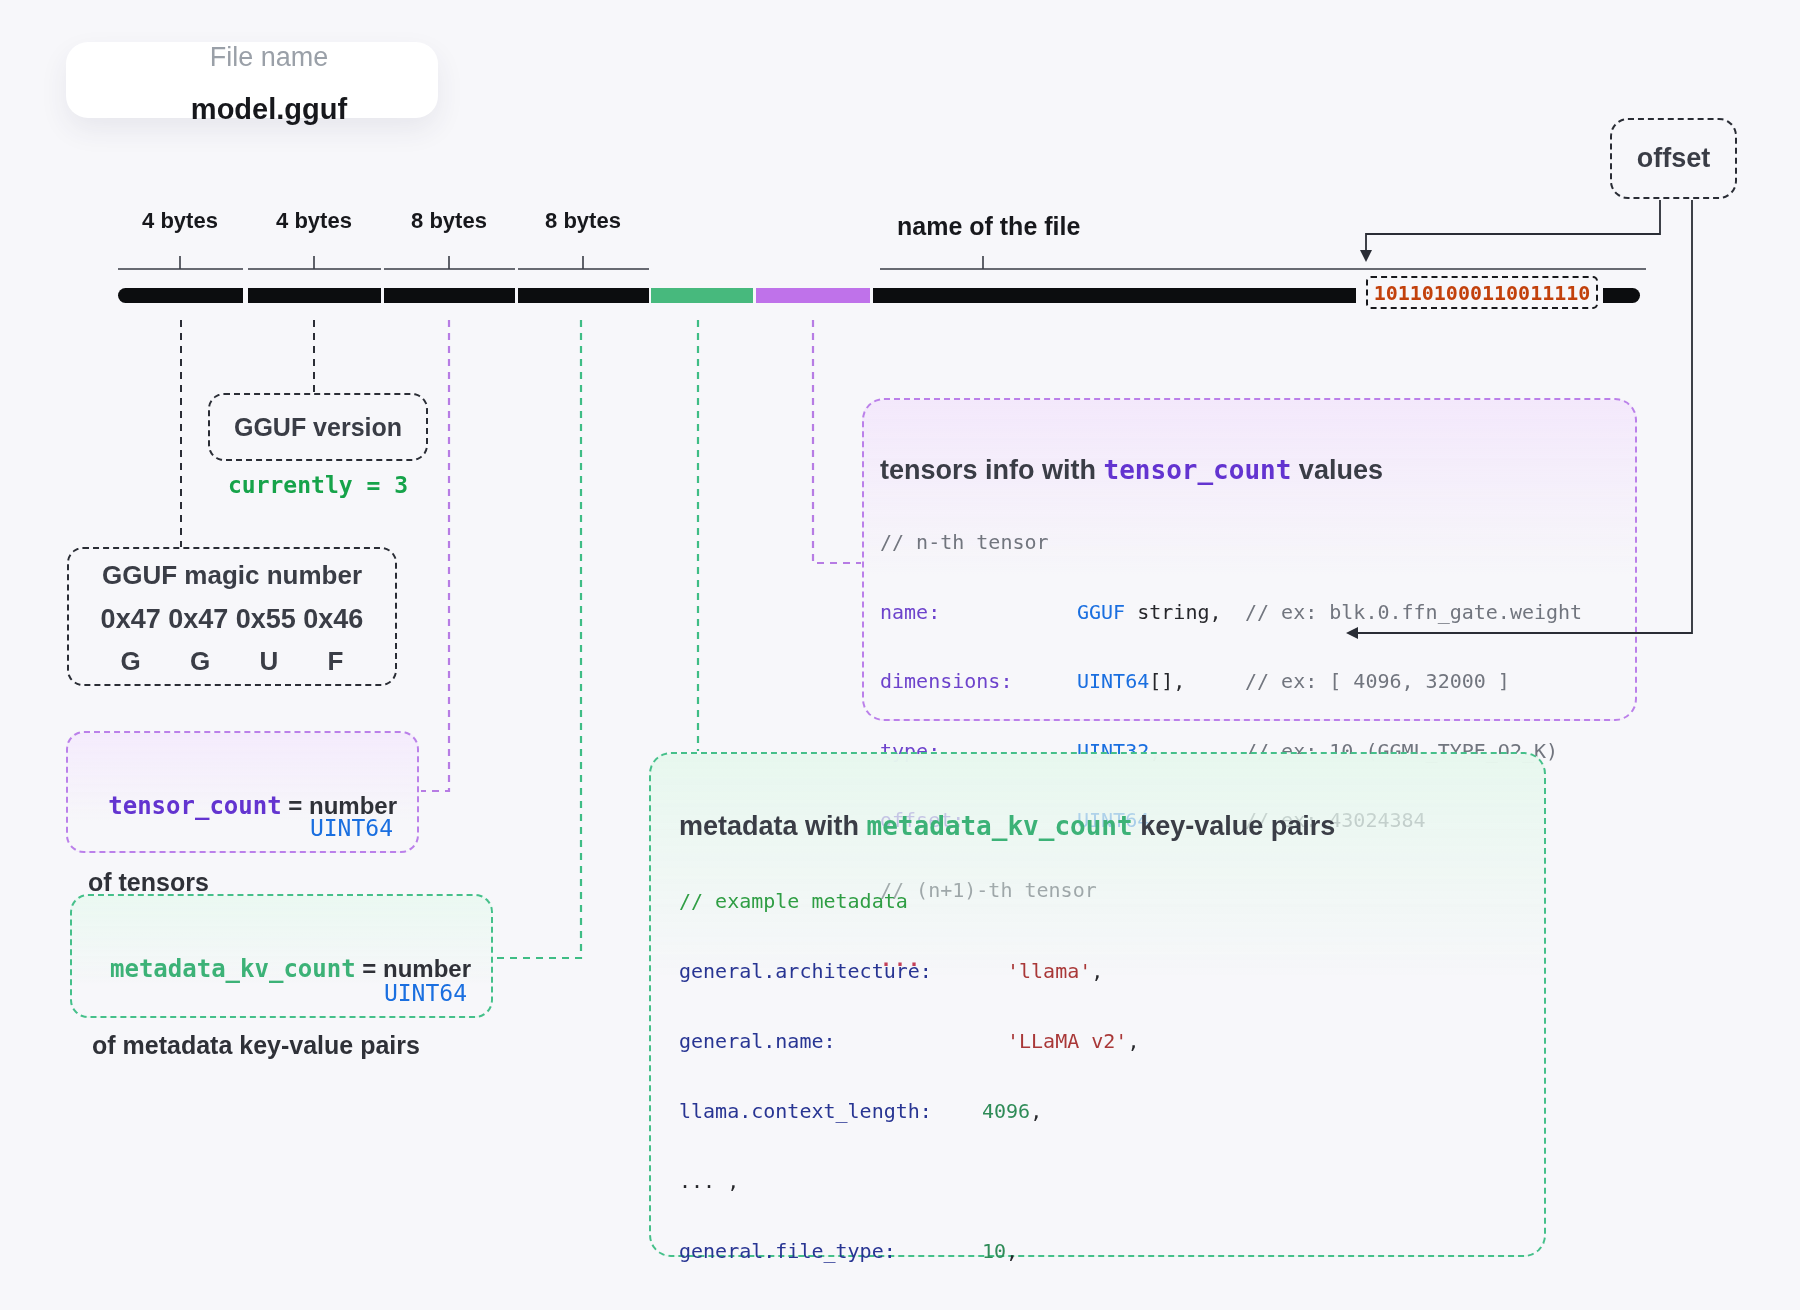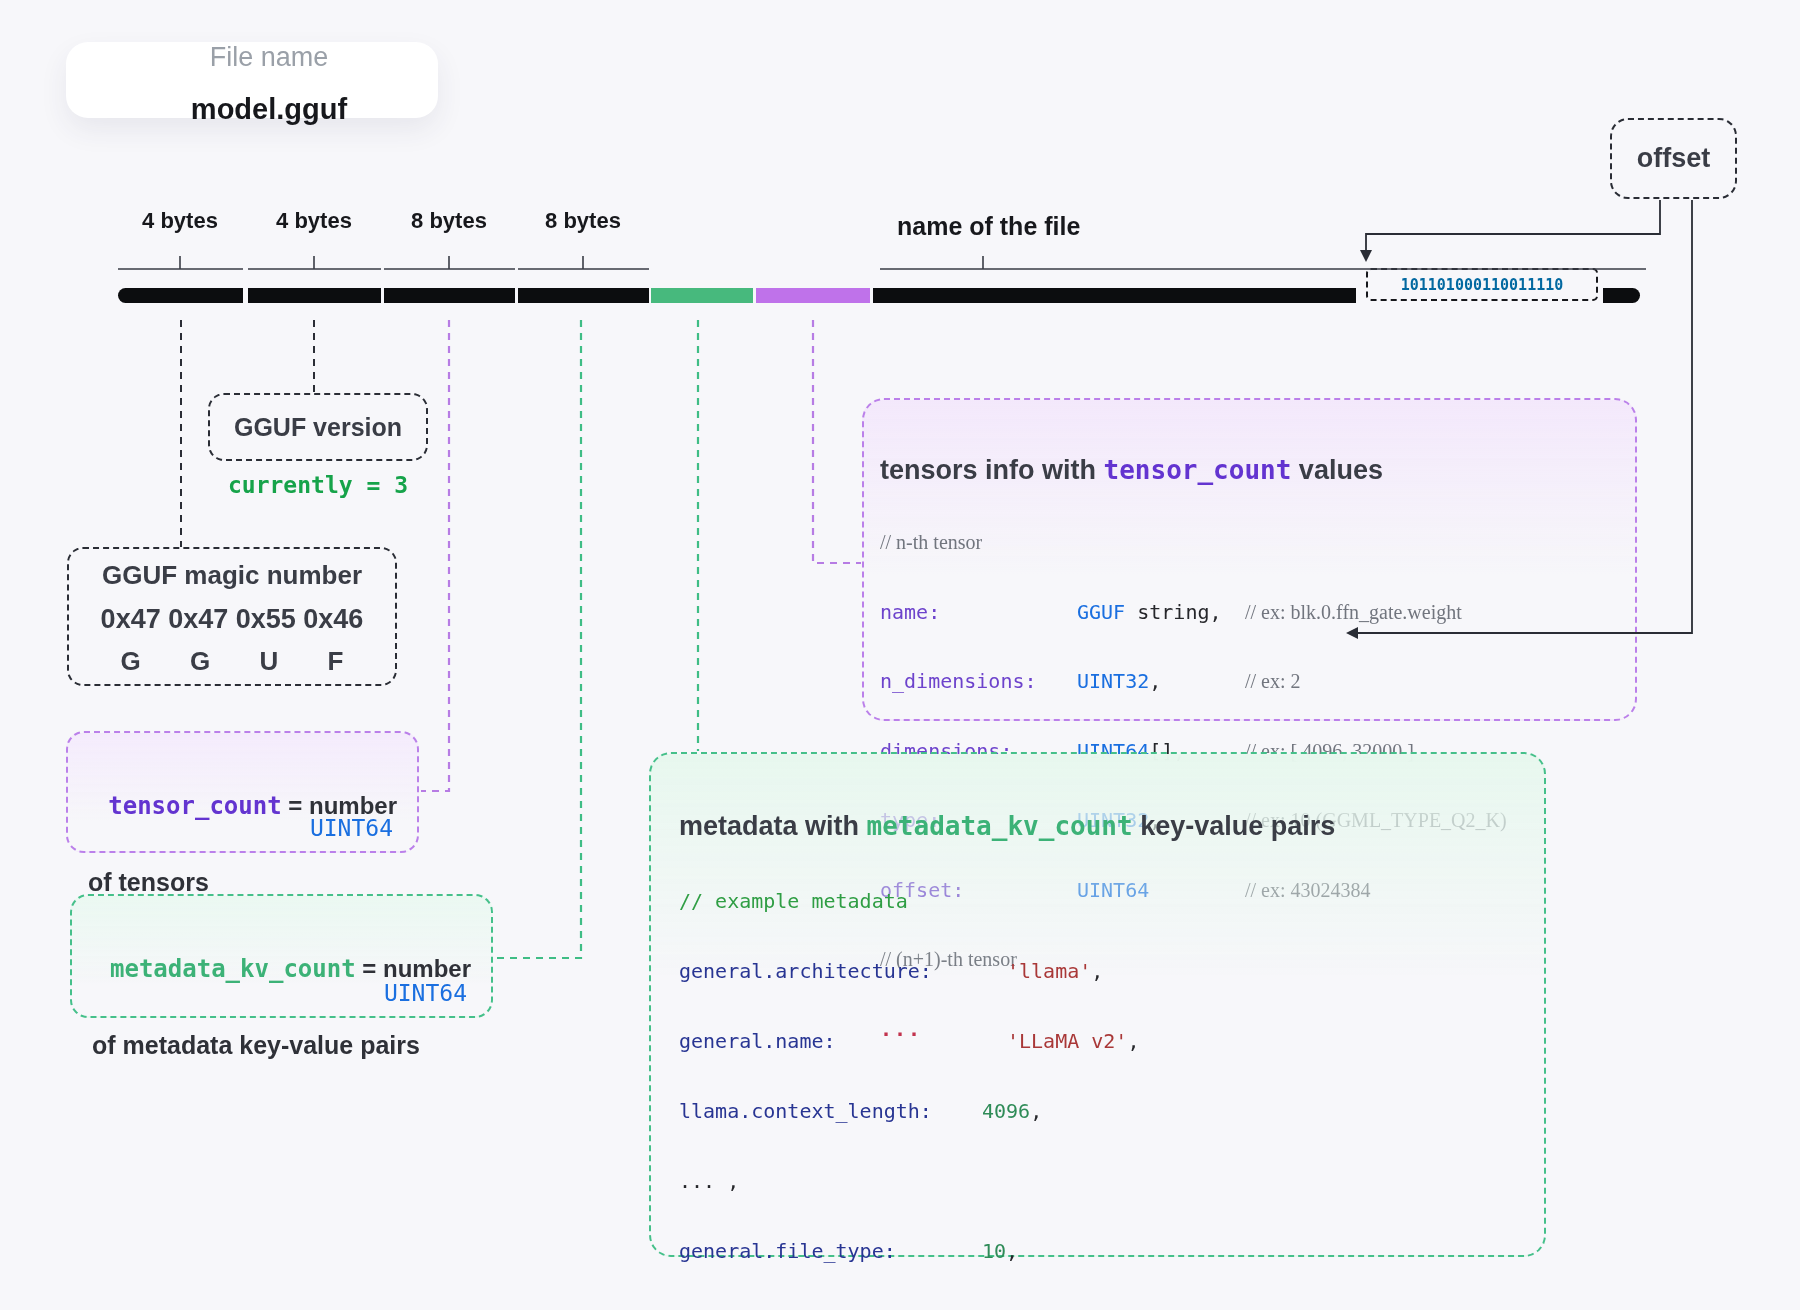--- a/index.html
+++ b/index.html
@@ -21,24 +21,24 @@
   
   .bytelabel{top:208px;width:160px;text-align:center;font-size:22px;font-weight:bold;color:#17181c;}
   .restlabel{left:897px;top:212px;font-size:25px;font-weight:bold;color:#17181c;}
   
   .seg{top:288px;height:15px;background:#0c0d0f;}
   .seg.first{border-radius:8px 0 0 8px;}
   .seg.last{border-radius:0 8px 8px 0;}
   .seg.green{background:#47b97d;}
   .seg.purple{background:#bf72ea;}
   .binbox{
-    left:1366px;top:268px;width:232px;height:33px;box-sizing:border-box;
+    left:1366px;top:276px;width:232px;height:33px;box-sizing:border-box;
     border:2px dashed #17181c;border-radius:5px;background:#f7f7fa;
     display:flex;align-items:center;justify-content:center;
-    font-family:"DejaVu Sans Mono",monospace;font-size:15px;font-weight:bold;color:#0369a1;
+    font-family:"DejaVu Sans Mono",monospace;font-size:20px;font-weight:bold;color:#c2410c;
     letter-spacing:0px;
   }
   
   .offsetbox{
     left:1610px;top:118px;width:127px;height:81px;box-sizing:border-box;
     border:2.5px dashed #2a2d35;border-radius:18px;
     display:flex;align-items:center;justify-content:center;
     font-size:27px;font-weight:600;color:#3a3d46;
   }
   
@@ -97,21 +97,21 @@
   .boxtitle{font-size:27px;font-weight:bold;color:#3a3d46;line-height:40px;white-space:pre;}
   .boxtitle .code{font-family:"DejaVu Sans Mono",monospace;font-size:26px;}
   .metabox .boxtitle{line-height:44px;}
   .coderow{font-family:"DejaVu Sans Mono",monospace;font-size:20px;line-height:34px;white-space:pre;}
   .tensorsbox .coderow{line-height:33.5px;}
   .ckey{display:inline-block;width:197px;color:#6d43cc;}
   .ctype{display:inline-block;width:168px;}
   .mkey{display:inline-block;width:303px;color:#283593;}
   .blue{color:#1a6fe0;}
   .dark{color:#26272b;}
-  .gray{color:#71757e;font-family:Liberation Serif, serif;}
+  .gray{color:#71757e;}
   .redstr{color:#a93838;margin-left:25px;}
   .numgreen{color:#2e8b57;}
   .cgreen{color:#2f9e44;}
   .redell{color:#c2334d;font-weight:bold;letter-spacing:2px;}
   
   .overlay{left:0;top:0;z-index:6;pointer-events:none;}
 </style>
 </head>
 <body>
 
@@ -169,21 +169,20 @@
   <div class="abs dashbox countbox mkvbox">
     <div class="l1"><span class="code greentext">metadata_kv_count</span><span> = number</span></div>
     <div class="l2">of metadata key-value pairs</div>
     <span class="uint">UINT64</span>
   </div>
 
   <div class="abs bigbox tensorsbox">
     <div class="boxtitle"><span>tensors info with </span><span class="code purpletext">tensor_count</span><span> values</span></div>
     <div class="coderow gray">// n-th tensor</div>
     <div class="coderow"><span class="ckey">name:</span><span class="ctype"><span class="blue">GGUF</span><span class="dark"> string,</span></span><span class="gray">// ex: blk.0.ffn_gate.weight</span></div>
-    <div class="coderow"><span class="ckey">n_dimensions:</span><span class="ctype"><span class="blue">UINT32</span><span class="dark">,</span></span><span class="gray">// ex: 2</span></div>
     <div class="coderow"><span class="ckey">dimensions:</span><span class="ctype"><span class="blue">UINT64</span><span class="dark">[],</span></span><span class="gray">// ex: [ 4096, 32000 ]</span></div>
     <div class="coderow"><span class="ckey">type:</span><span class="ctype"><span class="blue">UINT32</span><span class="dark">,</span></span><span class="gray">// ex: 10 (GGML_TYPE_Q2_K)</span></div>
     <div class="coderow"><span class="ckey">offset:</span><span class="ctype"><span class="blue">UINT64</span><span class="dark"></span></span><span class="gray">// ex: 43024384</span></div>
     <div class="coderow gray">// (n+1)-th tensor</div>
     <div class="coderow redell">...</div>
   </div>
 
   <div class="abs bigbox metabox">
     <div class="boxtitle"><span>metadata with </span><span class="code greentext">metadata_kv_count</span><span> key-value pairs</span></div>
     <div class="coderow cgreen">// example metadata</div>

